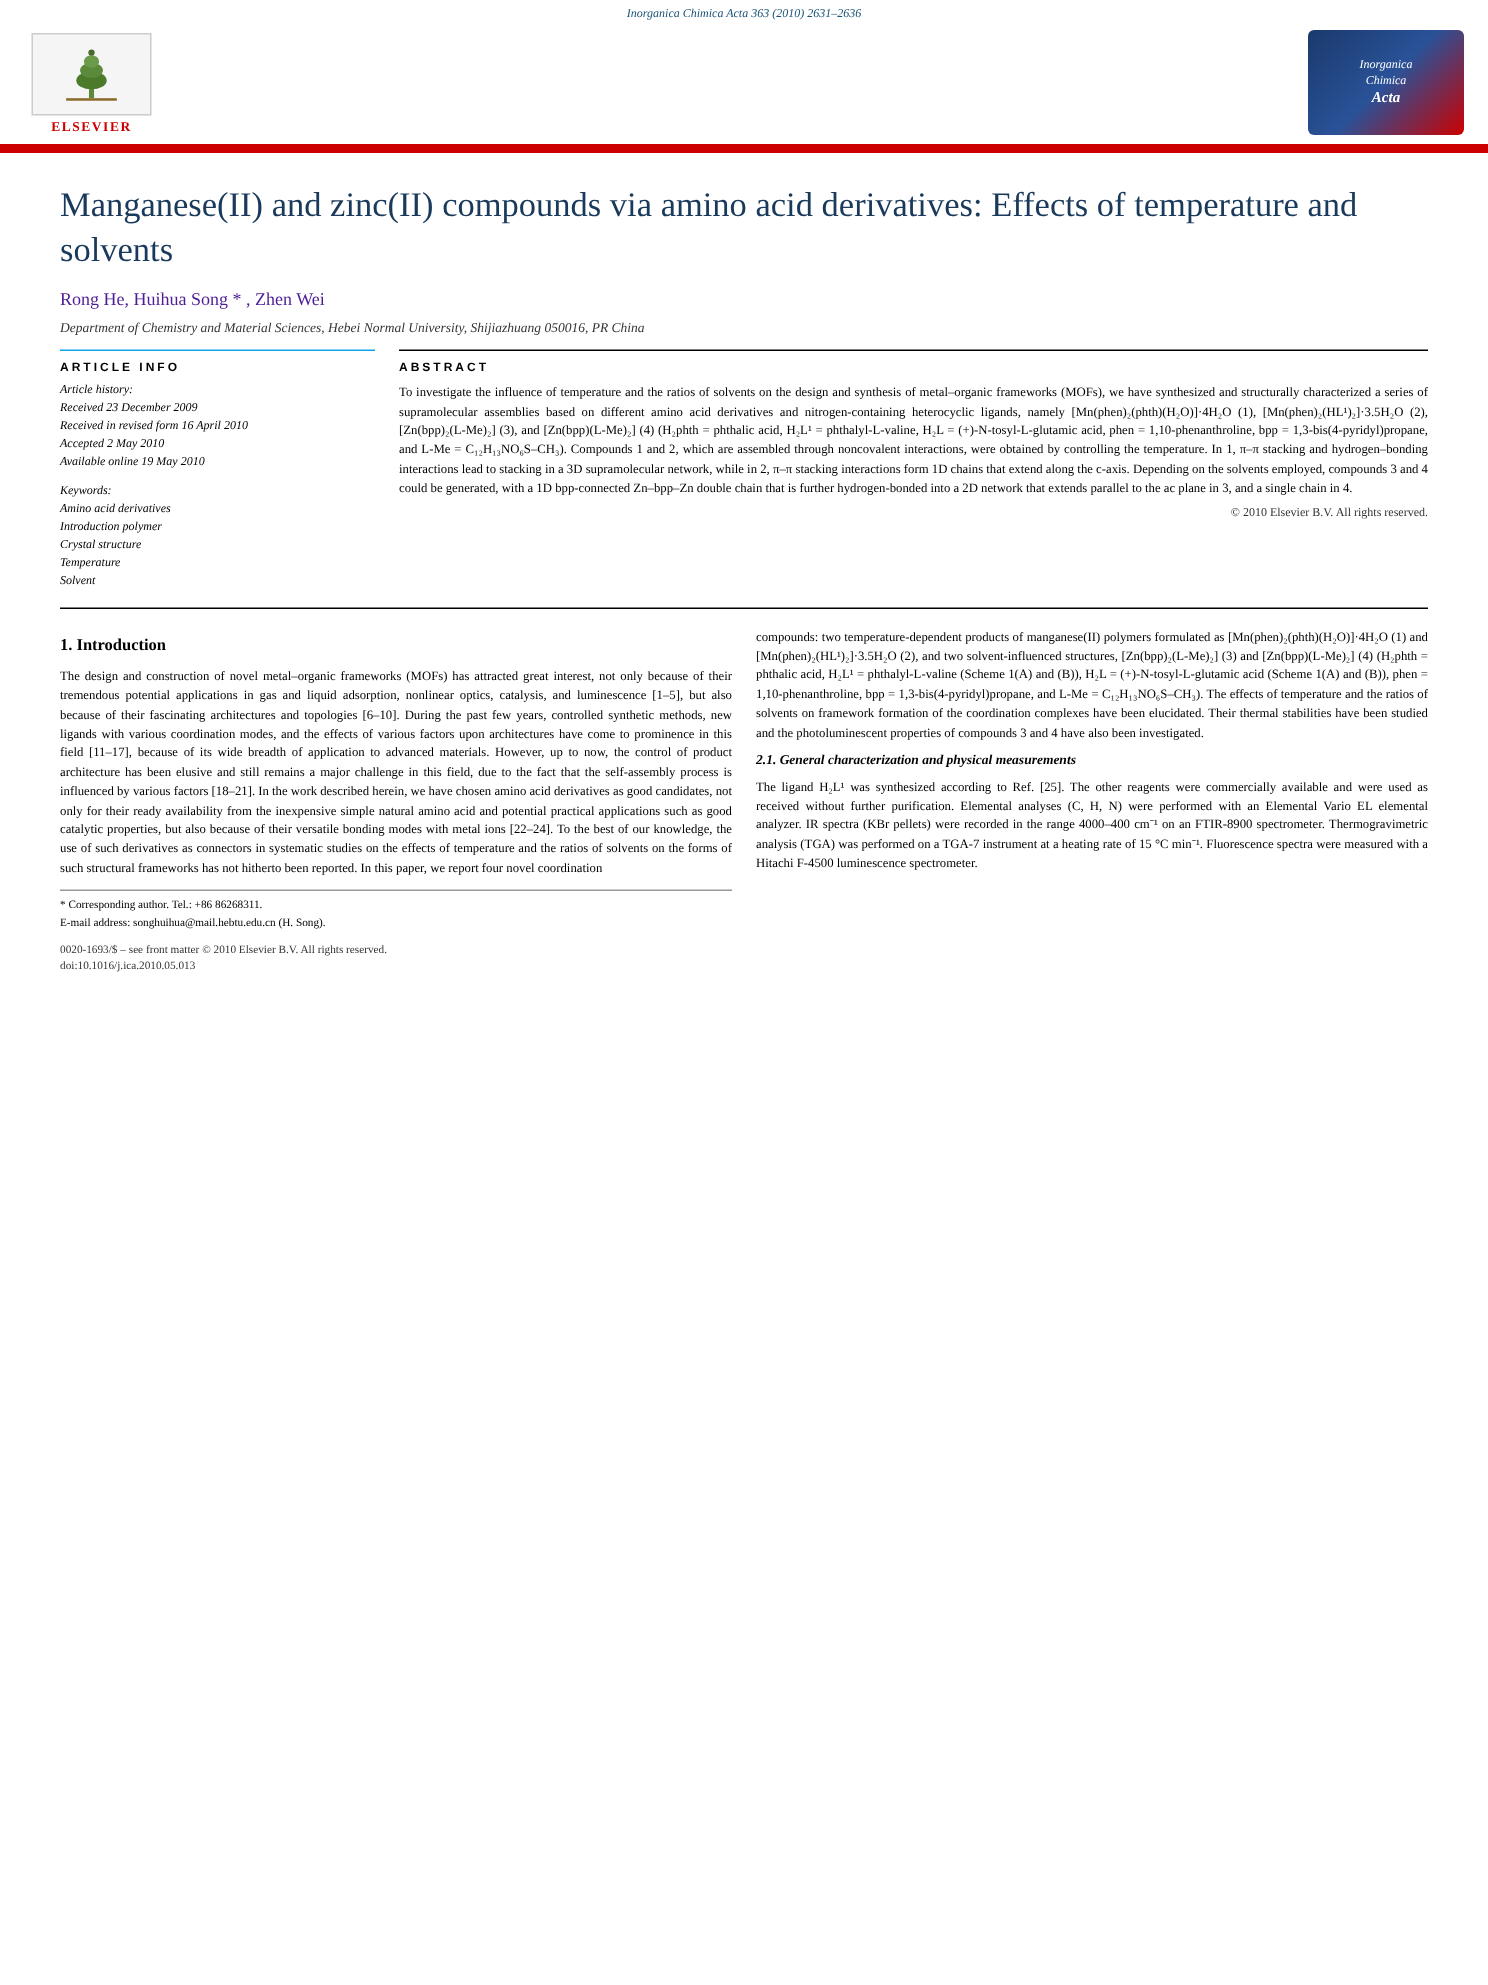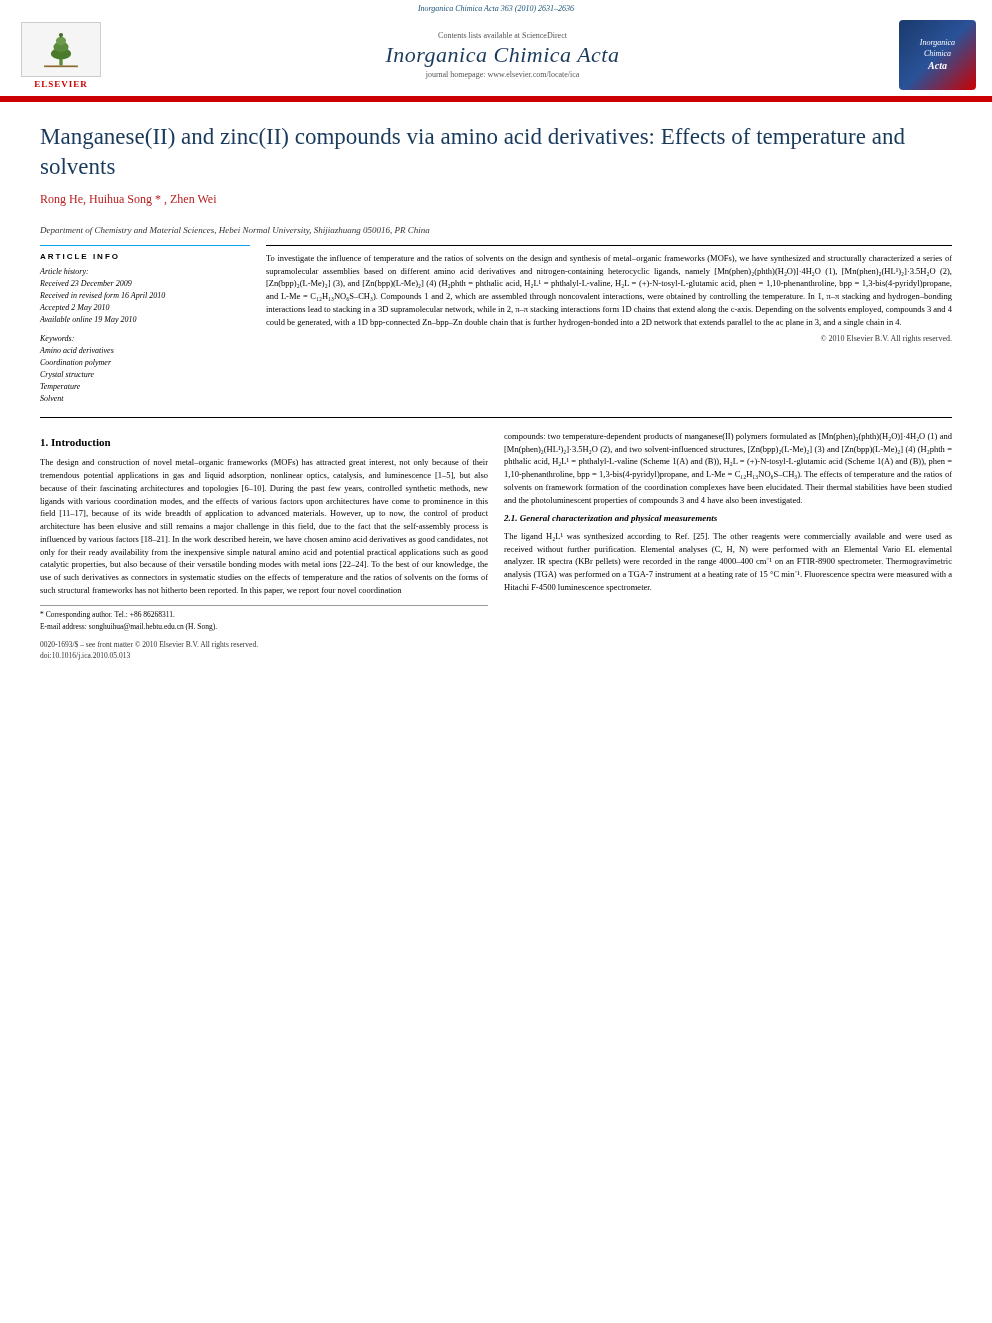--- a/index.html
+++ b/index.html
@@ -76,21 +76,21 @@
       font-family: "Times New Roman", serif;
       letter-spacing: 0.5px;
     }
     .journal-homepage {
       font-size: 8px;
       color: #555;
       margin-top: 2px;
     }
 
     .journal-logo-right {
-      width: 77px;
+      width: 104px;
       height: 70px;
       background: linear-gradient(135deg, #1a3a6c 0%, #2a5298 50%, #c00 100%);
       border-radius: 4px;
       display: flex;
       align-items: center;
       justify-content: center;
       flex-direction: column;
       color: #fff;
       font-size: 7px;
       font-style: italic;
@@ -116,22 +116,22 @@
       font-weight: normal;
       color: #1a3a5c;
       line-height: 1.3;
       margin-bottom: 10px;
       margin-top: 8px;
     }
 
     
     .authors {
       font-size: 12px;
-      color: #b91c1c;
-      margin-bottom: 18px;
+      color: #4c1d95;
+      margin-bottom: 6px;
     }
     .affiliation {
       font-size: 9px;
       font-style: italic;
       color: #333;
       margin-bottom: 10px;
     }
 
     
     .two-col {
@@ -282,27 +282,20 @@
           <ellipse cx="30" cy="13" rx="6" ry="5" fill="#6a9a4a"></ellipse>
 
           <circle cx="30" cy="6" r="2.5" fill="#4a6a2a"></circle>
 
           <rect x="10" y="42" width="40" height="2" fill="#8a6a2a"></rect>
         </svg>
       </div>
       <div class="elsevier-label">ELSEVIER</div>
     </div>
 
-    <div class="journal-center">
-      <div class="sciencedirect-line">
-        <span>Contents lists available at ScienceDirect</span>
-      </div>
-      <div class="journal-title-main">Inorganica Chimica Acta</div>
-      <div class="journal-homepage">journal homepage: www.elsevier.com/locate/ica</div>
-    </div>
 
     <div class="journal-logo-right">
       <div style="font-size:8px; font-style:italic; line-height:1.3;">
         <div>Inorganica</div>
         <div>Chimica</div>
         <div style="font-size:10px; font-weight:bold;">Acta</div>
       </div>
     </div>
   </div>
   <div class="red-bar"></div>
@@ -329,29 +322,30 @@
         <div class="history-row">Received 23 December 2009</div>
         <div class="history-row">Received in revised form 16 April 2010</div>
         <div class="history-row">Accepted 2 May 2010</div>
         <div class="history-row">Available online 19 May 2010</div>
       </div>
 
       <div class="keywords-section">
         <div class="keywords-title">Keywords:</div>
         <div class="keywords-list">
           <div>Amino acid derivatives</div>
-          <div>Coordination polymer</div>
+          <div>Introduction polymer</div>
           <div>Crystal structure</div>
           <div>Temperature</div>
           <div>Solvent</div>
         </div>
       </div>
     </div>
 
     <div class="col-right">
+      <div class="section-label">ABSTRACT</div>
       <div class="abstract-text">To investigate the influence of temperature and the ratios of solvents on the design and synthesis of metal–organic frameworks (MOFs), we have synthesized and structurally characterized a series of supramolecular assemblies based on different amino acid derivatives and nitrogen-containing heterocyclic ligands, namely [Mn(phen)₂(phth)(H₂O)]·4H₂O (1), [Mn(phen)₂(HL¹)₂]·3.5H₂O (2), [Zn(bpp)₂(L-Me)₂] (3), and [Zn(bpp)(L-Me)₂] (4) (H₂phth = phthalic acid, H₂L¹ = phthalyl-L-valine, H₂L = (+)-N-tosyl-L-glutamic acid, phen = 1,10-phenanthroline, bpp = 1,3-bis(4-pyridyl)propane, and L-Me = C₁₂H₁₃NO₆S–CH₃). Compounds 1 and 2, which are assembled through noncovalent interactions, were obtained by controlling the temperature. In 1, π–π stacking and hydrogen–bonding interactions lead to stacking in a 3D supramolecular network, while in 2, π–π stacking interactions form 1D chains that extend along the c-axis. Depending on the solvents employed, compounds 3 and 4 could be generated, with a 1D bpp-connected Zn–bpp–Zn double chain that is further hydrogen-bonded into a 2D network that extends parallel to the ac plane in 3, and a single chain in 4.</div>
       <div class="copyright-line">© 2010 Elsevier B.V. All rights reserved.</div>
     </div>
   </div>
 
   <hr class="separator">
 
   <div class="body-two-col">
 
     <div class="body-col">

